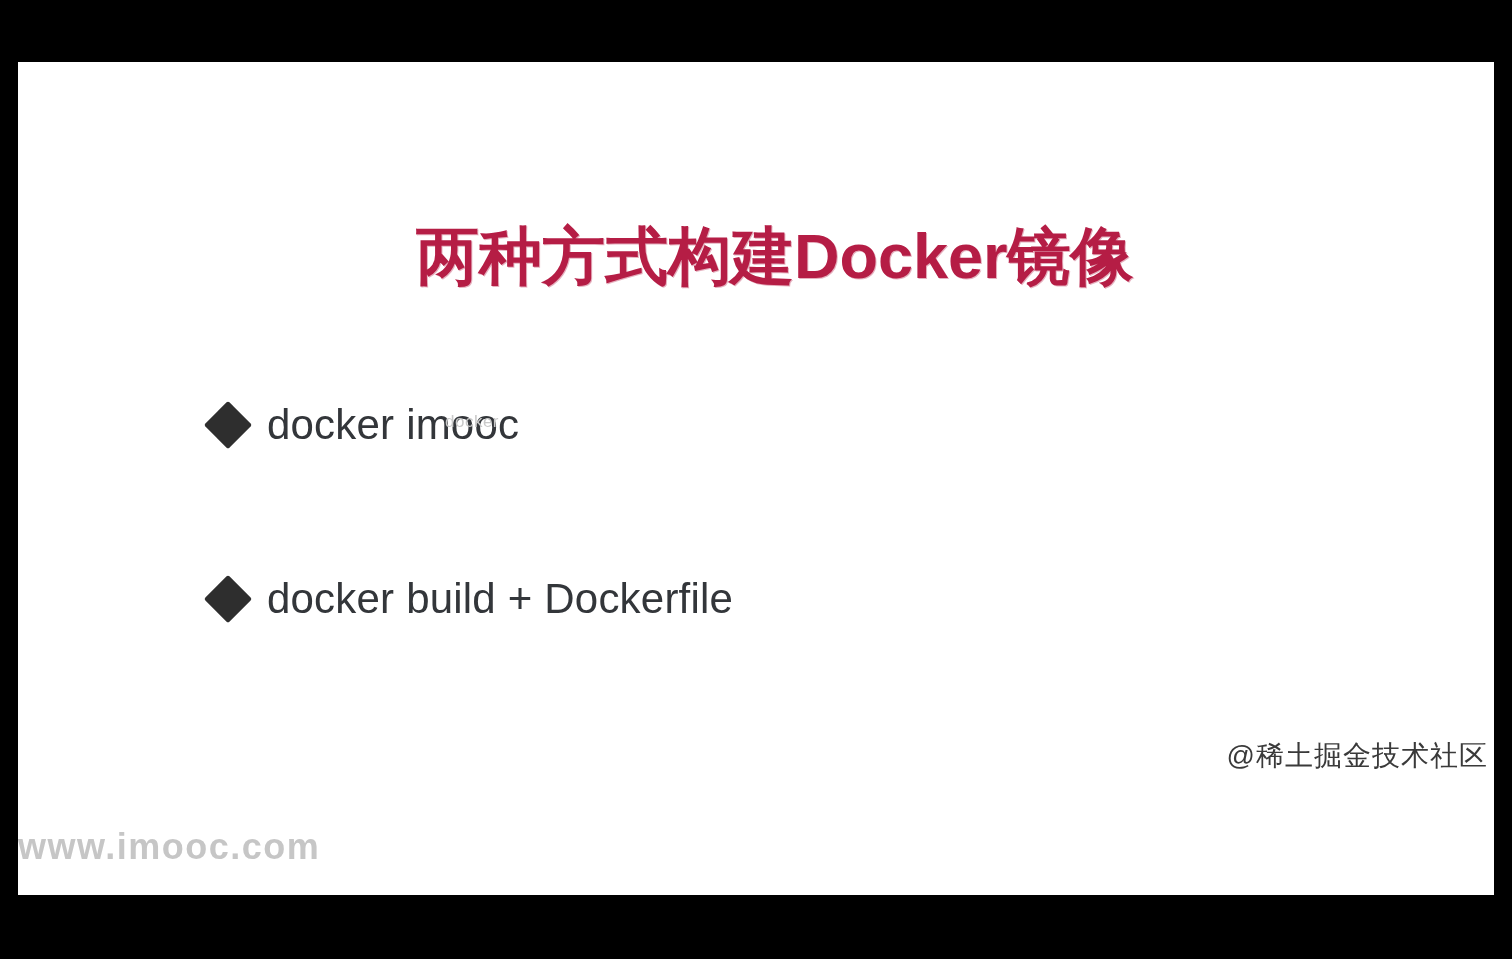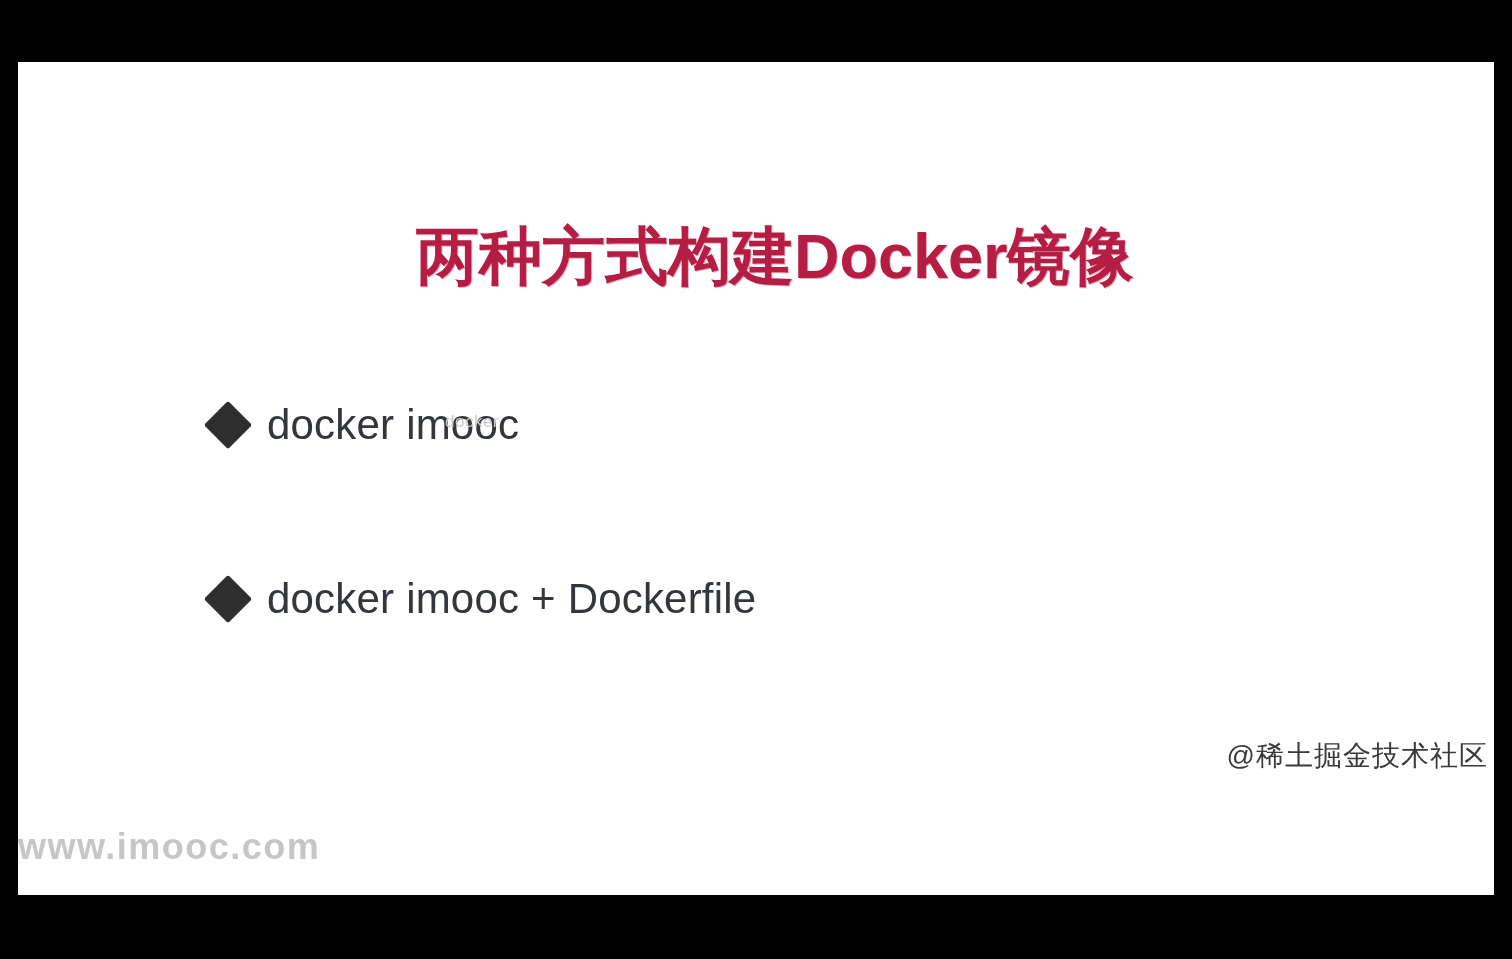--- a/index.html
+++ b/index.html
@@ -152,21 +152,21 @@
 
     <div id="bullet-list">
 
       <div class="bullet-row row-spacer-1">
         <span class="bullet-diamond"></span>
         <span class="bullet-text">docker imooc</span>
       </div>
 
       <div class="bullet-row">
         <span class="bullet-diamond"></span>
-        <span class="bullet-text">docker imooc + Dockerfile</span>
+        <span class="bullet-text">docker build + Dockerfile</span>
       </div>
 
     </div>
 
     <div id="imooc-watermark">docker</div>
 
     <div id="brand-strip">
       <span id="brand-url">www.imooc.com</span>
     </div>
 

